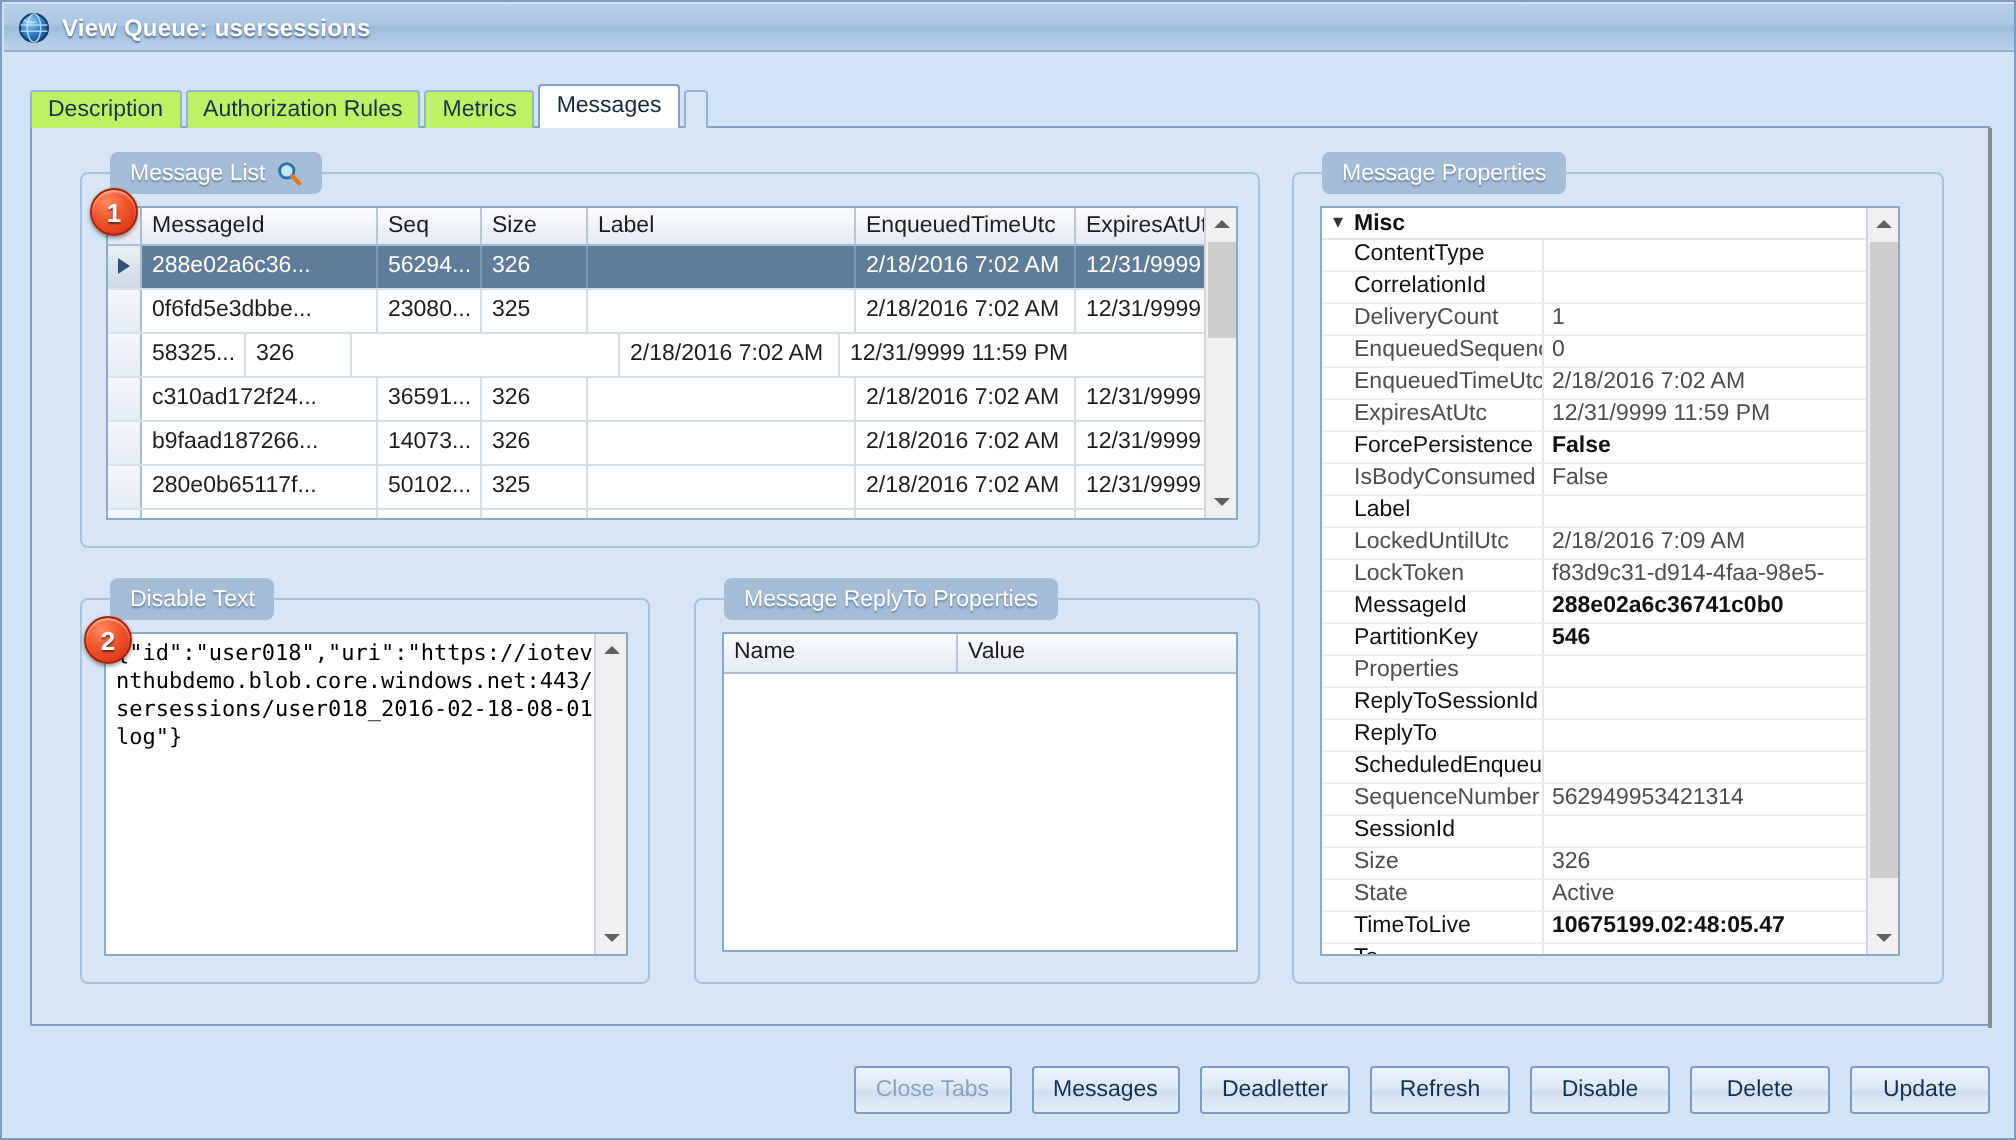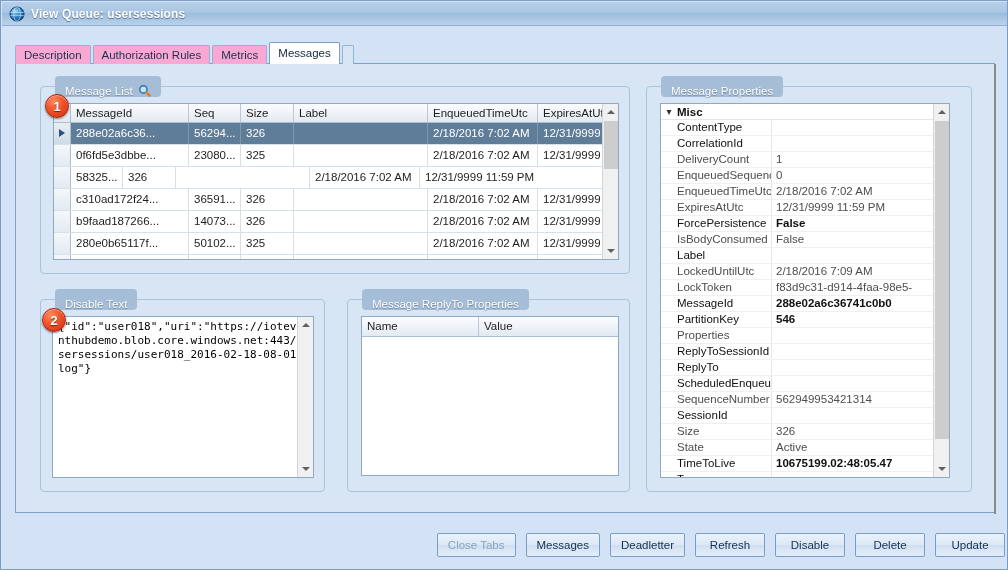--- a/index.html
+++ b/index.html
@@ -50,21 +50,21 @@
     display: flex; align-items: flex-end;
     z-index: 5;
   }
   .tab {
     height: 19px;
     line-height: 19px;
     padding: 0 8px;
     margin-right: 2px;
     font-size: 11.5px;
     color: #18334f;
-    background: #f9a8d4;
+    background: #bef264;
     border: 1px solid #93b3d6;
     border-bottom: none;
     border-radius: 2px 2px 0 0;
     box-sizing: border-box;
     white-space: nowrap;
     cursor: default;
   }
   .tab.sel {
     height: 22px;
     line-height: 21px;
@@ -104,21 +104,21 @@
     border: 1px solid #a8c3de;
     border-radius: 4px;
     box-sizing: border-box;
     background: transparent;
   }
   .group-hdr {
     position: absolute;
     top: -11px; left: 14px;
     height: 21px;
     padding: 0 10px;
-    display: flex; align-items: flex-end; gap: 5px;
+    display: flex; align-items: center; gap: 5px;
     background: #a5bdd6;
     border-radius: 4px;
     color: #ffffff;
     font-size: 11.5px;
     text-shadow: 0 1px 1px rgba(70,90,115,.6);
     white-space: nowrap;
     z-index: 3;
   }
 
   
@@ -301,21 +301,21 @@
     white-space: pre-wrap;
     word-break: break-all;
     width: 248px;
   }
 
   
   #btnbar {
     position: absolute; left: 0; bottom: 12px;
     width: 1008px; height: 24px;
     display: flex; justify-content: flex-end; align-items: center;
-    padding-right: 4px;
+    padding-right: 14px;
     box-sizing: border-box;
   }
   .btn {
     height: 24px;
     min-width: 70px;
     margin-left: 10px;
     background: linear-gradient(to bottom,#eaf2fb 0%,#dce8f6 48%,#cfdff1 52%,#e4eefa 100%);
     border: 1px solid #7b9dc4;
     border-radius: 2px;
     font-size: 11.5px;

